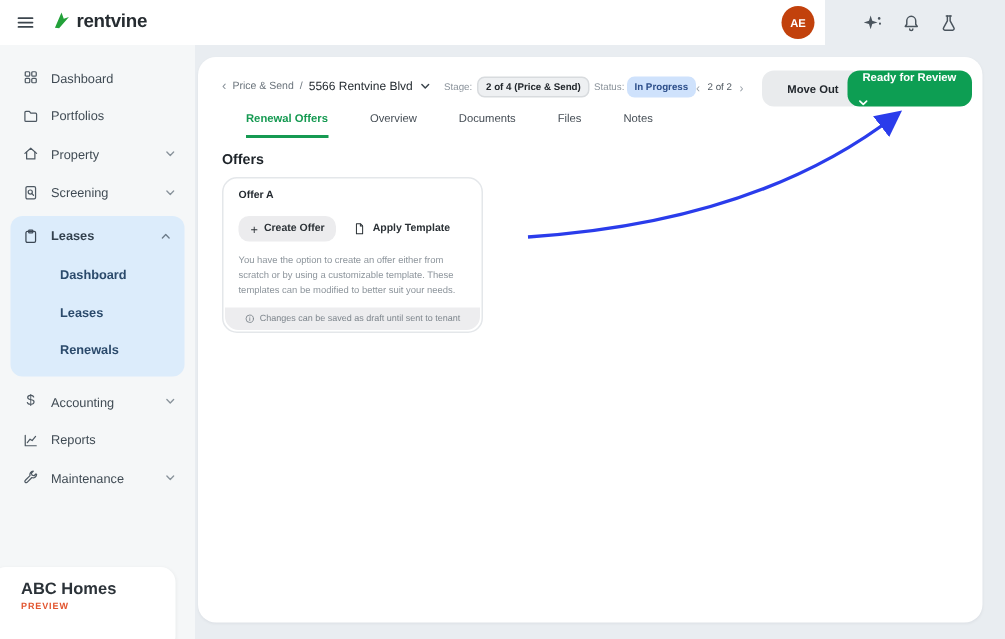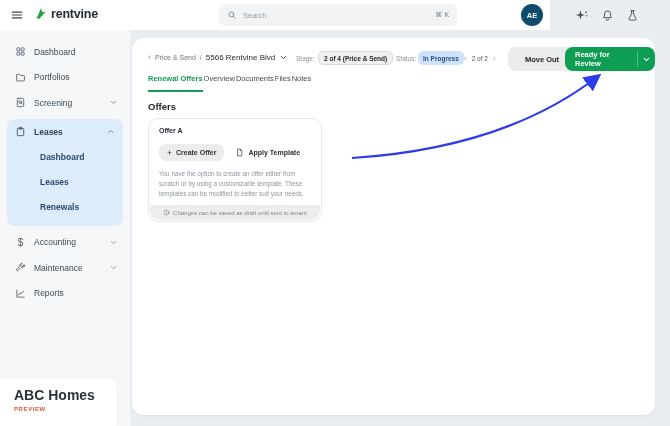--- a/index.html
+++ b/index.html
@@ -16,35 +16,35 @@
   
   .topbar { position:absolute; top:0; left:0; width:550px; height:30px; background:#ffffff; z-index:3; }
   .hamburger { position:absolute; left:10px; top:8px; width:14px; height:14px; color:#3c454d; cursor:pointer; }
   .logo { position:absolute; left:34px; top:6px; display:flex; align-items:center; gap:3px; }
   .logo-mark { width:14px; height:15px; }
   .logo-text { font-size:12.5px; font-weight:700; color:#262c31; letter-spacing:-0.2px; }
   .searchbar { position:absolute; left:219px; top:4px; width:238px; height:22px; background:#f1f3f5; border-radius:6px; display:flex; align-items:center; padding:0 8px; gap:6px; }
   .search-placeholder { font-size:7.5px; color:#99a1a8; flex:1; }
   .search-shortcut { font-size:7px; color:#7c848c; font-family:"DejaVu Sans","Liberation Sans",sans-serif; }
   .tb-icon { position:absolute; top:9px; width:13px; height:13px; color:#4a545d; cursor:pointer; }
-  .avatar { position:absolute; right:7px; top:4px; width:22px; height:22px; border-radius:50%; background:#0c4a6e; color:#ffffff; font-size:7.5px; font-weight:700; display:flex; align-items:center; justify-content:center; }
+  .avatar { position:absolute; right:7px; top:4px; width:22px; height:22px; border-radius:50%; background:#c2410c; color:#ffffff; font-size:7.5px; font-weight:700; display:flex; align-items:center; justify-content:center; }
 
   
   .sidebar { position:absolute; top:30px; left:0; width:130px; height:396px; background:#f5f7f8; z-index:2; padding-top:9px; }
   .nav-item { display:flex; align-items:center; gap:8px; height:25.5px; padding:0 12px 0 15px; font-size:8.5px; font-weight:500; color:#3f4a53; cursor:pointer; }
   .nav-item .ni { width:11px; height:11px; color:#4e5963; flex:none; }
   .nav-item .chev { width:9px; height:9px; color:#8a949c; margin-left:auto; }
   .dollar-glyph { width:11px; text-align:center; font-size:10px; color:#4e5963; font-weight:400; line-height:11px; }
   .leases-group { margin:3px 7px 4px 7px; background:#dcecfb; border-radius:8px; padding-bottom:6px; }
   .leases-group .parent { display:flex; align-items:center; gap:8px; height:26px; padding:0 8px; font-size:8.5px; font-weight:600; color:#33414e; cursor:pointer; }
   .leases-group .parent .ni { width:11px; height:11px; color:#3b4754; }
   .leases-group .parent .chev { width:9px; height:9px; color:#6d7c8a; margin-left:auto; }
   .sub-item { height:25px; display:flex; align-items:center; padding-left:33px; font-size:8.5px; font-weight:600; color:#2b4a6b; cursor:pointer; }
   .workspace-card { position:absolute; left:-6px; bottom:-8px; width:123px; height:56px; background:#ffffff; border-radius:10px; box-shadow:0 1px 3px rgba(20,30,40,.06); padding:9px 0 0 20px; }
-  .workspace-name { font-size:14px; font-weight:600; color:#2b3238; }
+  .workspace-name { font-size:11px; font-weight:600; color:#2b3238; }
   .workspace-badge { margin-top:3px; font-size:6px; font-weight:700; letter-spacing:.6px; color:#e2552f; }
 
   
   .maincard { position:absolute; left:132px; top:38px; width:523px; height:377px; background:#ffffff; border-radius:12px; box-shadow:0 1px 2px rgba(16,24,40,.05); z-index:1; }
 
   .breadcrumb { position:absolute; left:16px; top:14px; display:flex; align-items:center; gap:4px; }
   .bc-back { font-size:9px; color:#8a939b; cursor:pointer; }
   .bc-parent { font-size:7px; color:#6b747c; cursor:pointer; }
   .bc-sep { font-size:7px; color:#6b747c; }
   .bc-current { font-size:8px; font-weight:400; color:#1e252b; }
@@ -56,27 +56,27 @@
   .badge { position:absolute; top:13px; height:14px; display:flex; align-items:center; padding:0 5px; border-radius:5px; font-size:6.5px; font-weight:700; }
   .stage-badge { left:186px; background:#eef0f2; border:1px solid #d8dbde; color:#22272c; }
   .status-badge { left:286px; background:#cfe2fc; color:#2b4d89; }
 
   .pager { position:absolute; left:332px; top:13px; height:14px; display:flex; align-items:center; gap:5px; }
   .pager .pg-chev { font-size:8px; color:#9aa2aa; cursor:pointer; }
   .pager .pg-text { font-size:6.5px; color:#4e575f; }
 
   .btn { display:flex; align-items:center; justify-content:center; border-radius:8px; cursor:pointer; }
   .moveout-btn { position:absolute; left:376px; top:9px; width:68px; height:24px; background:#e9ebed; font-size:7.5px; font-weight:700; color:#22272d; }
-  .primary-btn { position:absolute; left:433px; top:9px; height:24px; background:#0d9e53; color:#ffffff; display:flex; align-items:stretch; border-radius:8px; overflow:hidden; cursor:pointer; }
+  .primary-btn { position:absolute; left:433px; top:9px; height:24px; background:#0d9e53; color:#ffffff; display:flex; align-items:stretch; border-radius:8px; overflow:hidden; cursor:pointer;flex-direction:column; }
   .primary-btn .pb-label { display:flex; align-items:center; padding:0 10px; font-size:7.5px; font-weight:700; }
   .primary-btn .pb-divider { width:1px; background:rgba(255,255,255,.3); margin:4px 0; }
   .primary-btn .pb-caret { display:flex; align-items:center; justify-content:center; width:20px; }
   .primary-btn .pb-caret svg { width:9px; height:9px; color:#ffffff; }
 
-  .tabs { position:absolute; left:16px; top:36px; display:flex; gap:1px; }
+  .tabs { position:absolute; left:32px; top:36px; display:flex; gap:28px; }
   .tab { font-size:7.5px; font-weight:500; color:#454d55; padding-bottom:7px; cursor:pointer; position:relative; }
   .tab.active { color:#169a52; font-weight:700; border-bottom:2px solid #169a52; }
 
   .offers-heading { position:absolute; left:16px; top:63px; font-size:9.5px; font-weight:700; color:#1d2329; }
   .offer-card { position:absolute; left:16px; top:80px; width:174px; height:104px; border:1px solid #e4e7ea; border-radius:10px; background:#ffffff; }
   .offer-title { position:absolute; left:10px; top:8px; font-size:7px; font-weight:700; color:#23292f; }
   .offer-actions { position:absolute; left:10px; top:25px; display:flex; align-items:center; gap:11px; }
   .create-btn { height:17px; padding:0 8px; background:#ececee; border-radius:7px; display:flex; align-items:center; gap:4px; font-size:7px; font-weight:600; color:#2b3136; cursor:pointer; }
   .create-plus { font-size:8.5px; font-weight:500; color:#2b3136; }
   .template-btn { display:flex; align-items:center; gap:4px; font-size:7px; font-weight:600; color:#2b3136; cursor:pointer; }
@@ -95,28 +95,20 @@
     <svg viewBox="0 0 24 24" fill="none" stroke="currentColor" stroke-width="2" stroke-linecap="round">
         <path d="M4 7h16M4 12h16M4 17h16"></path>
       </svg>
   </div>
   <div class="logo">
     <svg class="logo-mark" viewBox="0 0 24 24">
         <path d="M4.5 20.5 L12 3 L14.6 10.2 L20.5 8.2 L9.3 21.2 Z" fill="#23a13a"></path>
       </svg>
     <span class="logo-text">rentvine</span>
   </div>
-  <div class="searchbar">
-    <svg width="10" height="10" viewBox="0 0 24 24" fill="none" stroke="#858e96" stroke-width="2.2" stroke-linecap="round">
-        <circle cx="10.5" cy="10.5" r="5.8"></circle>
-        <path d="M15 15l4.5 4.5"></path>
-      </svg>
-    <span class="search-placeholder">Search</span>
-    <span class="search-shortcut">⌘ K</span>
-  </div>
   <div class="tb-icon" style="left:575px;">
     <svg viewBox="0 0 24 24">
         <path d="M10 2.5 L12 9 L18.5 11 L12 13 L10 19.5 L8 13 L1.5 11 L8 9 Z" fill="#4a545d"></path>
         <circle cx="20.5" cy="6" r="1.6" fill="#4a545d"></circle>
         <circle cx="21.5" cy="12.5" r="1.3" fill="#4a545d"></circle>
       </svg>
   </div>
   <div class="tb-icon" style="left:601px;">
     <svg viewBox="0 0 24 24" fill="none" stroke="currentColor" stroke-width="1.8" stroke-linejoin="round">
         <path d="M12 3.5a5.5 5.5 0 0 0-5.5 5.5v4.2L4.6 16h14.8l-1.9-2.8V9A5.5 5.5 0 0 0 12 3.5z"></path>
@@ -144,20 +136,30 @@
     <span>Dashboard</span>
   </div>
 
   <div class="nav-item">
     <svg class="ni" viewBox="0 0 24 24" fill="none" stroke="currentColor" stroke-width="1.8" stroke-linejoin="round">
         <path d="M3.5 6.5A1.5 1.5 0 0 1 5 5h5l2 2.5h7A1.5 1.5 0 0 1 20.5 9v9a1.5 1.5 0 0 1-1.5 1.5H5A1.5 1.5 0 0 1 3.5 18z"></path>
       </svg>
     <span>Portfolios</span>
   </div>
 
+  <div class="nav-item">
+    <svg class="ni" viewBox="0 0 24 24" fill="none" stroke="currentColor" stroke-width="1.8" stroke-linecap="round" stroke-linejoin="round">
+        <path d="M3.5 11.5 12 4l8.5 7.5"></path>
+        <path d="M6 9.5V19.5h12V9.5"></path>
+      </svg>
+    <span>Property</span>
+    <svg class="chev" viewBox="0 0 24 24" fill="none" stroke="currentColor" stroke-width="2.4" stroke-linecap="round" stroke-linejoin="round">
+        <path d="M6 9l6 6 6-6"></path>
+      </svg>
+  </div>
 
   <div class="nav-item">
     <svg class="ni" viewBox="0 0 24 24" fill="none" stroke="currentColor" stroke-width="1.8" stroke-linecap="round">
         <rect x="5" y="3" width="14" height="18" rx="2"></rect>
         <circle cx="11.3" cy="11" r="3"></circle>
         <path d="M13.6 13.3 16 15.7"></path>
       </svg>
     <span>Screening</span>
     <svg class="chev" viewBox="0 0 24 24" fill="none" stroke="currentColor" stroke-width="2.4" stroke-linecap="round" stroke-linejoin="round">
         <path d="M6 9l6 6 6-6"></path>
@@ -185,34 +187,34 @@
     <span class="dollar-glyph">$</span>
     <span>Accounting</span>
     <svg class="chev" viewBox="0 0 24 24" fill="none" stroke="currentColor" stroke-width="2.4" stroke-linecap="round" stroke-linejoin="round">
         <path d="M6 9l6 6 6-6"></path>
       </svg>
   </div>
 
 
   <div class="nav-item">
     <svg class="ni" viewBox="0 0 24 24" fill="none" stroke="currentColor" stroke-width="1.8" stroke-linecap="round" stroke-linejoin="round">
+        <path d="M4 5v15h16"></path>
+        <path d="M7 15.5 11 10.5 14 12.5 19 6.5"></path>
+      </svg>
+    <span>Reports</span>
+  </div>
+
+  <div class="nav-item">
+    <svg class="ni" viewBox="0 0 24 24" fill="none" stroke="currentColor" stroke-width="1.8" stroke-linecap="round" stroke-linejoin="round">
         <path d="M20.5 7a5 5 0 0 1-6.8 4.7L7 18.4a2 2 0 1 1-2.8-2.8l6.7-6.7A5 5 0 0 1 15.6 2.5L12.9 5.2l.9 3 3 .9 2.7-2.7c.3.8.5 1.7.5 2.6z"></path>
       </svg>
     <span>Maintenance</span>
     <svg class="chev" viewBox="0 0 24 24" fill="none" stroke="currentColor" stroke-width="2.4" stroke-linecap="round" stroke-linejoin="round">
         <path d="M6 9l6 6 6-6"></path>
       </svg>
-  </div>
-
-  <div class="nav-item">
-    <svg class="ni" viewBox="0 0 24 24" fill="none" stroke="currentColor" stroke-width="1.8" stroke-linecap="round" stroke-linejoin="round">
-        <path d="M4 5v15h16"></path>
-        <path d="M7 15.5 11 10.5 14 12.5 19 6.5"></path>
-      </svg>
-    <span>Reports</span>
   </div>
 
   <div class="workspace-card">
     <div class="workspace-name">ABC Homes</div>
     <div class="workspace-badge">PREVIEW</div>
   </div>
 </div>
 
 <div class="maincard">
 

